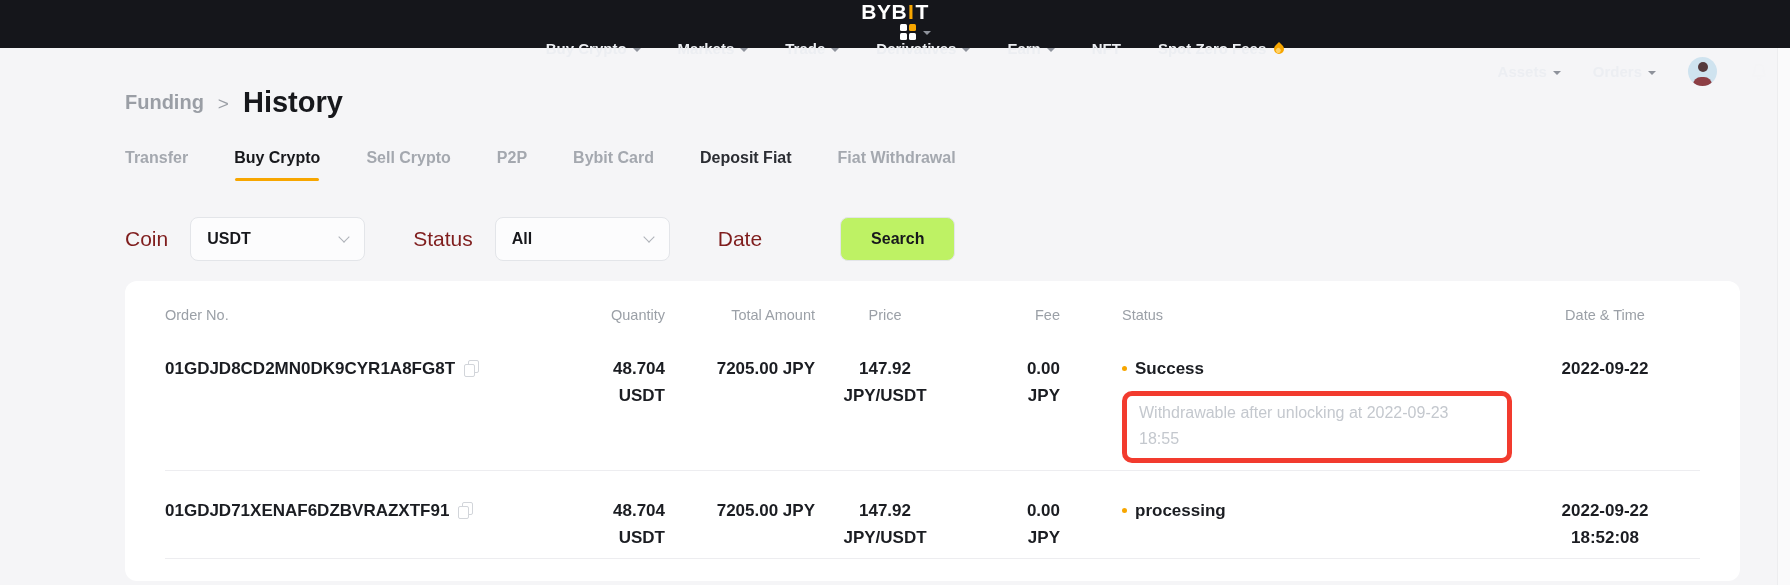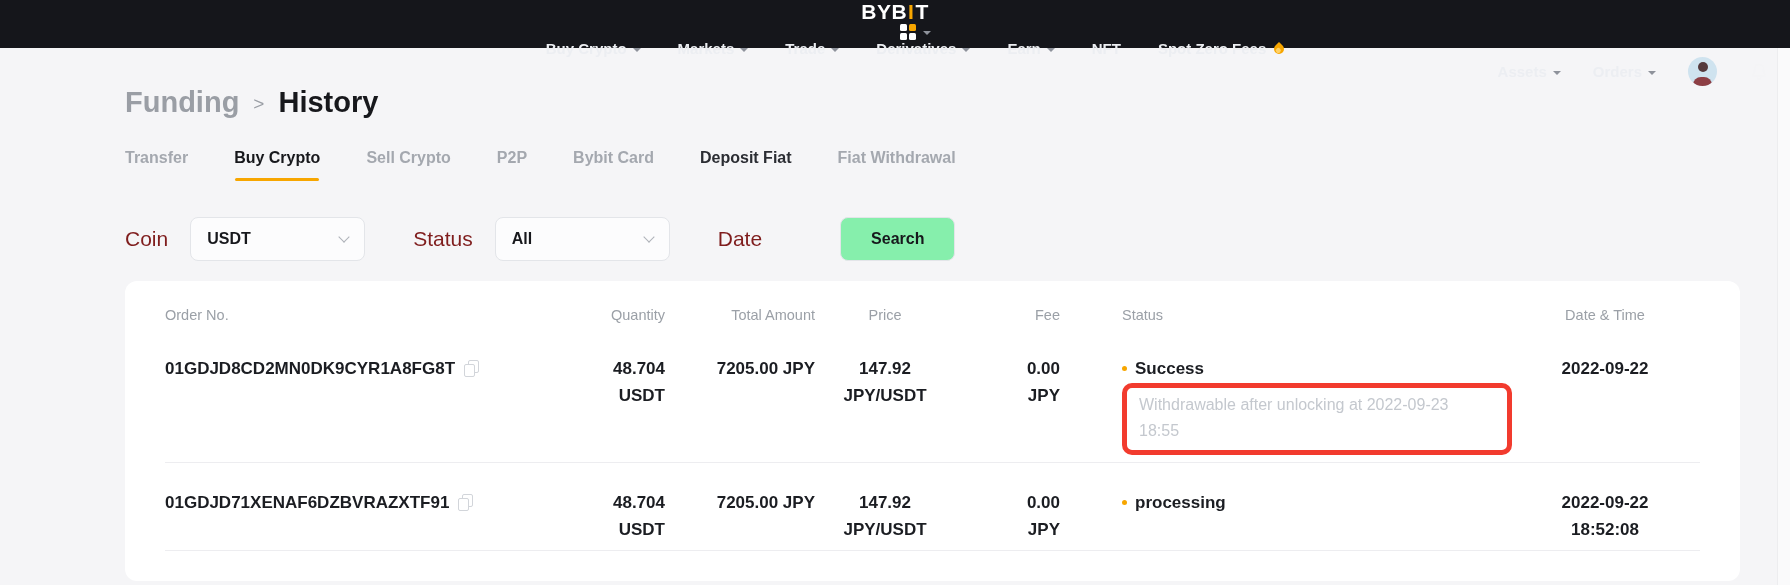--- a/index.html
+++ b/index.html
@@ -42,21 +42,21 @@
   .avatar{ width:29px; height:29px; border-radius:50%; background:#cfe3ef; overflow:hidden; position:relative; cursor:pointer;}
   .avatar::before{ content:''; position:absolute; top:5px; left:9.5px; width:10px; height:10px;
     border-radius:50%; background:#54393c;}
   .avatar::after{ content:''; position:absolute; bottom:-4px; left:5px; width:19px; height:13px;
     border-radius:8px 8px 0 0; background:#8d3f45;}
   .bell{ display:flex; align-items:center; cursor:pointer; }
 
   
   .page{ padding:0 50px 0 125px; }
   .breadcrumb{ margin-top:38px; display:flex; align-items:center; gap:14px; }
-  .crumb-parent{ font-size:29px; font-weight:700; color:#9a9ea5; cursor:pointer;}
+  .crumb-parent{ font-size:20px; font-weight:700; color:#9a9ea5; cursor:pointer;}
   .crumb-sep{ font-size:19px; color:#9a9ea5; font-weight:400; margin-top:3px;}
   .crumb-current{ font-size:29px; font-weight:700; color:#17181c; }
 
   .tabs{ display:flex; gap:46px; margin-top:30px; }
   .tab{ font-size:16px; font-weight:600; color:#a4a8af; padding-bottom:14px; position:relative; cursor:pointer; white-space:nowrap;}
   .tab.active{ color:#17181c; }
   .tab.active::after{ content:''; position:absolute; left:1px; right:1px; bottom:0; height:3px;
     background:#f7a600; border-radius:2px;}
   .tab.emph{ color:#2b2d33; }
 
@@ -68,42 +68,42 @@
   .chev{ width:8px; height:8px; border-right:1.6px solid #aeb2b9; border-bottom:1.6px solid #aeb2b9;
     transform:rotate(45deg); margin-top:-4px;}
   .datebox{ width:300px; height:44px; border:1px solid #e3e5e9; border-radius:8px; background:#fcfcfd;
     display:flex; align-items:center; padding:0 16px; cursor:pointer;}
   .ph{ color:#b9bdc5; font-size:15px; white-space:nowrap;}
   .range-arrow{ color:#b9bdc5; font-size:15px; margin:0 20px;}
   .cal{ width:15px; height:14px; border:1.5px solid #b9bdc5; border-radius:3px; position:relative; margin-left:auto;}
   .cal::before{ content:''; position:absolute; top:2.5px; left:1px; right:1px; height:1.5px; background:#b9bdc5;}
   .cal::after{ content:''; position:absolute; top:-3.5px; left:2px; width:2px; height:3px; background:#b9bdc5;
     box-shadow:6px 0 #b9bdc5;}
-  .search-btn{ margin-left:56px; height:44px; padding:0 30px; background:#86efac; border:1px solid #e3e5e9;
+  .search-btn{ margin-left:56px; height:44px; padding:0 30px; background:#bef264; border:1px solid #e3e5e9;
     border-radius:8px; font-weight:700; font-size:16px; color:#17181c; font-family:inherit; cursor:pointer;}
 
   
   .card{ margin-top:20px; background:#fff; border-radius:12px; min-height:300px; }
   .t-grid{ display:grid; grid-template-columns:400px 100px 150px 140px 105px 450px 190px; align-items:start;}
   .t-head{ padding:26px 40px 6px; color:#9ba0a7; font-size:14.5px; font-weight:400;}
   .t-row{ padding:26px 40px 8px; position:relative; font-size:17px; font-weight:700; line-height:27px;}
   .t-row::after{ content:''; position:absolute; left:40px; right:40px; bottom:0; height:1px; background:#ededf0;}
   .c-qty,.c-total,.c-fee{ text-align:right; }
   .c-price{ text-align:center; }
   .c-status{ padding-left:62px; font-weight:400; }
   .c-date{ text-align:center; }
   .order-line{ display:flex; align-items:center; }
   .copy-icon{ position:relative; width:15px; height:17px; display:inline-block; margin-left:9px; cursor:pointer; flex:none;}
   .copy-icon::after{ content:''; position:absolute; left:4px; top:0; width:9px; height:11px;
     border:1.5px solid #d2d5da; border-radius:2px;}
   .copy-icon::before{ content:''; position:absolute; left:0; top:4px; width:9px; height:11px;
     border:1.5px solid #d2d5da; border-radius:2px; background:#fff; z-index:1;}
   .status-line{ display:flex; align-items:center; gap:8px; font-weight:700; color:#1b1d22;}
   .dot{ width:5px; height:5px; border-radius:50%; background:#f7a600; flex:none;}
-  .note-box{ position:relative; width:390px; height:72px; margin-top:1px;
+  .note-box{ position:relative; width:390px; height:72px; margin-top:9px;
     border:5px solid #f23b2e; border-radius:10px; padding:4px 16px 0 12px;}
   .status-note{ color:#c4c8ce; font-size:16px; font-weight:400; line-height:26px; display:block;}
 
   .scroll-track{ position:fixed; top:48px; right:0; bottom:0; width:13px; background:#fafafb;
     border-left:1px solid #ededef;}
 </style>
 </head>
 <body>
 
 <header class="navbar">

